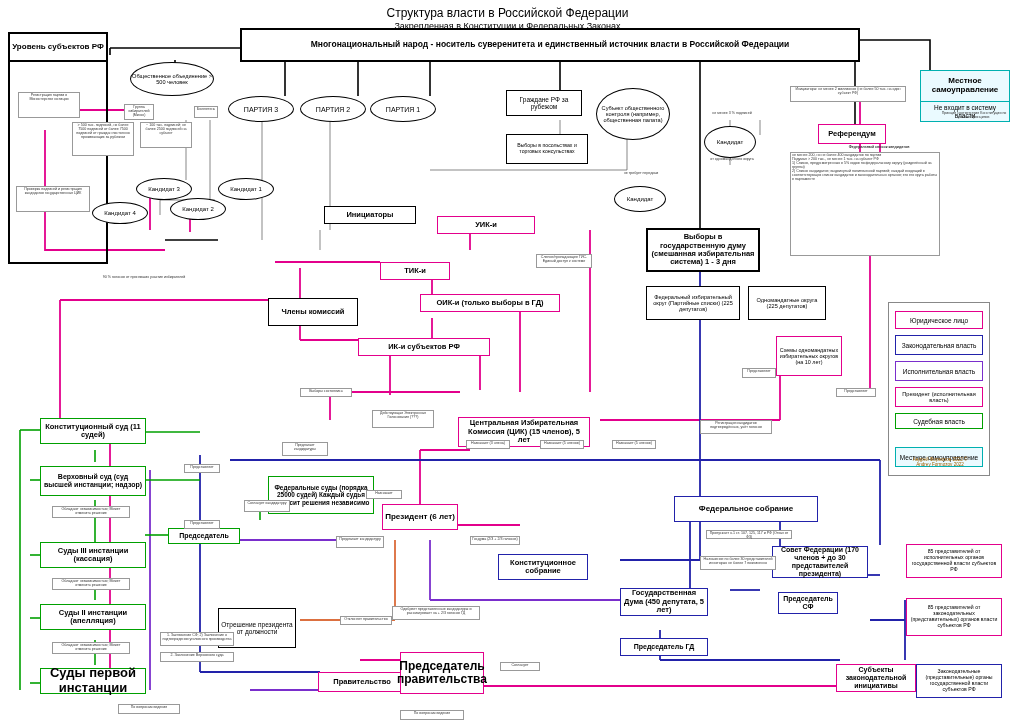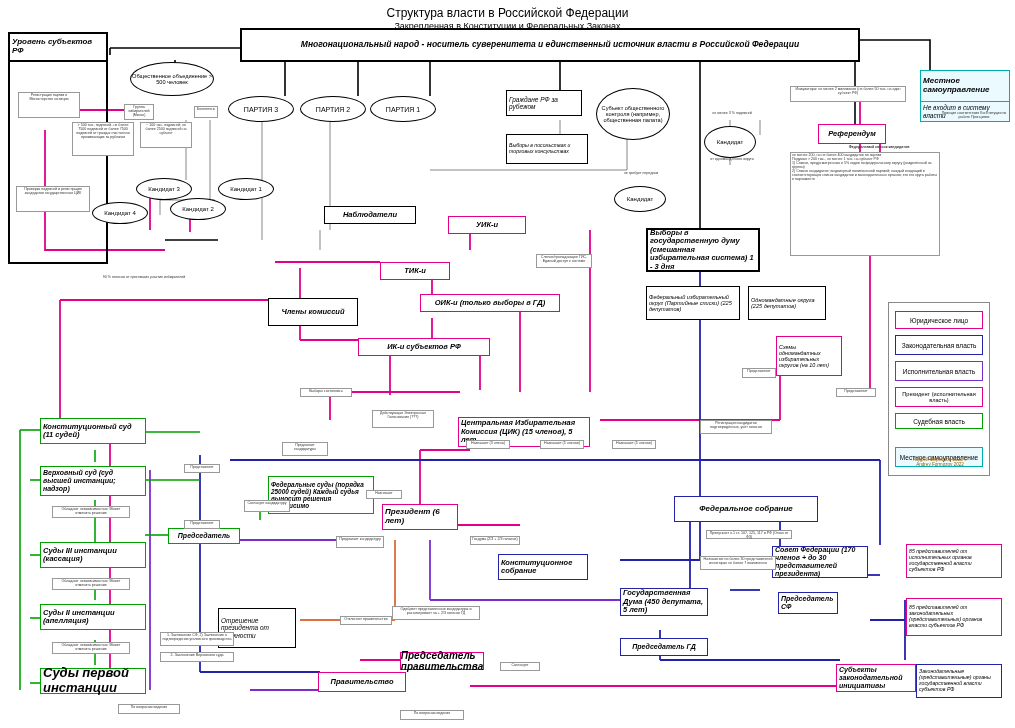--- a/index.html
+++ b/index.html
@@ -1,21 +1,21 @@
 <!DOCTYPE html>
 <html><head>
 <meta charset="utf-8">
 <style>
   html,body{margin:0;padding:0;background:#fff;}
   body{font-family:"Liberation Sans", sans-serif;}
   #root{position:relative;width:1015px;height:728px;overflow:hidden;background:#ffffff;}
   .t{position:absolute;box-sizing:border-box;}
   .title{position:absolute;width:100%;text-align:center;font-size:12px;color:#000;}
   .sub{position:absolute;width:100%;text-align:center;font-size:9px;color:#000;}
-  .box{position:absolute;box-sizing:border-box;display:flex;align-items:center;justify-content:center;text-align:left;background:#fff;font-style:italic;}
+  .box{position:absolute;box-sizing:border-box;display:flex;align-items:center;justify-content:center;text-align:center;background:#fff;}
   .box span{display:block;line-height:1.12;padding:1px 2px;}
   .black{border:2px solid #000;}
   .thin{border:1px solid #000;}
   .magenta{border:1.6px solid #e3008c;}
   .green{border:1.6px solid #00a000;}
   .blue{border:1.6px solid #2222aa;}
   .purple{border:1.6px solid #7a2ecc;}
   .cyan{border:1.6px solid #00b0b0;margin-top:12px;}
   .ell{position:absolute;box-sizing:border-box;border:1px solid #000;border-radius:50%;display:flex;align-items:center;justify-content:center;text-align:center;background:#fff;}
   .lbl{position:absolute;font-size:3.6px;color:#333;line-height:1.08;text-align:center;}
@@ -202,23 +202,23 @@
 
   <div class="box magenta" style="left:818px;top:124px;width:68px;height:20px;font-size:7.5px;font-weight:bold;">
       <span>Референдум</span>
     </div>
 
   <div class="box black" style="left:646px;top:228px;width:114px;height:44px;font-size:7.5px;font-weight:bold;">
       <span>Выборы в государственную думу (смешанная избирательная система) 1 - 3 дня</span>
     </div>
 
   <div class="box thin" style="left:324px;top:206px;width:92px;height:18px;font-size:7.5px;font-weight:bold;">
-      <span>Наблюдатели</span>
-    </div>
-  <div class="box magenta" style="left:448px;top:216px;width:78px;height:18px;font-size:7.5px;font-weight:bold;">
+      <span>Инициаторы</span>
+    </div>
+  <div class="box magenta" style="left:437px;top:216px;width:98px;height:18px;font-size:7.5px;font-weight:bold;">
       <span>УИК-и</span>
     </div>
   <div class="box magenta" style="left:380px;top:262px;width:70px;height:18px;font-size:7.5px;font-weight:bold;">
       <span>ТИК-и</span>
     </div>
   <div class="box magenta" style="left:420px;top:294px;width:140px;height:18px;font-size:7.5px;font-weight:bold;">
       <span>ОИК-и (только выборы в ГД)</span>
     </div>
   <div class="box magenta" style="left:358px;top:338px;width:132px;height:18px;font-size:7.5px;font-weight:bold;">
       <span>ИК-и субъектов РФ</span>
@@ -280,21 +280,21 @@
     </div>
   <div class="box blue" style="left:620px;top:588px;width:88px;height:28px;font-size:7.5px;font-weight:bold;">
       <span>Государственная Дума (450 депутата, 5 лет)</span>
     </div>
   <div class="box blue" style="left:620px;top:638px;width:88px;height:18px;font-size:7px;font-weight:bold;">
       <span>Председатель ГД</span>
     </div>
   <div class="box magenta" style="left:318px;top:672px;width:88px;height:20px;font-size:7.5px;font-weight:bold;">
       <span>Правительство</span>
     </div>
-  <div class="box magenta" style="left:400px;top:652px;width:84px;height:18px;font-size:10px;font-weight:bold;">
+  <div class="box magenta" style="left:400px;top:652px;width:84px;height:42px;font-size:12px;font-weight:bold;">
       <span>Председатель правительства</span>
     </div>
   <div class="box magenta" style="left:836px;top:664px;width:80px;height:28px;font-size:7px;font-weight:bold;">
       <span>Субъекты законодательной инициативы</span>
     </div>
 
   <div class="box magenta" style="left:906px;top:544px;width:96px;height:34px;font-size:5.2px;">
       <span>85 представителей от исполнительных органов государственной власти субъектов РФ</span>
     </div>
   <div class="box magenta" style="left:906px;top:598px;width:96px;height:38px;font-size:5.2px;">

